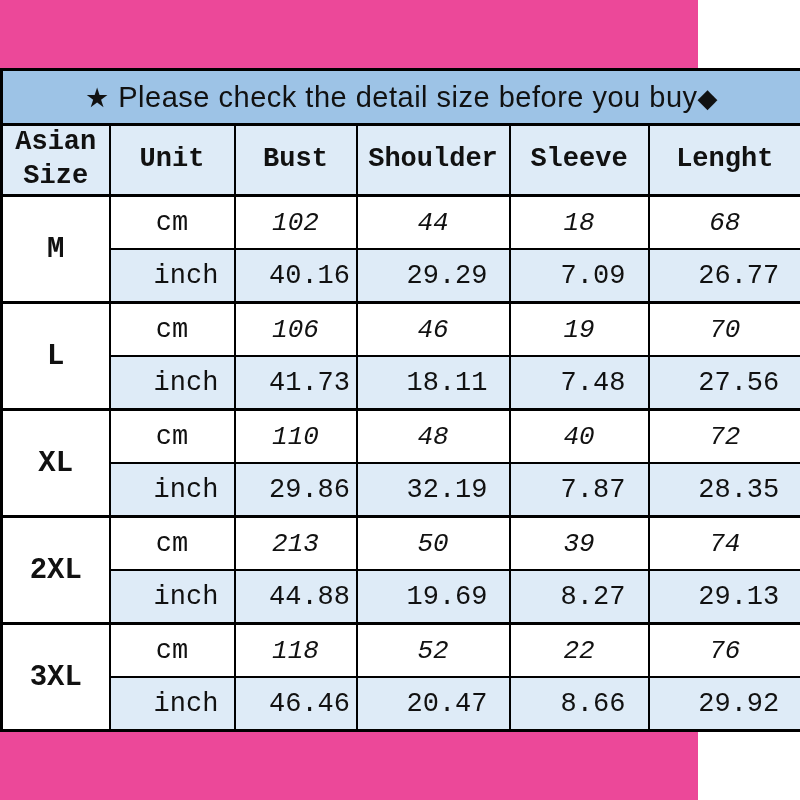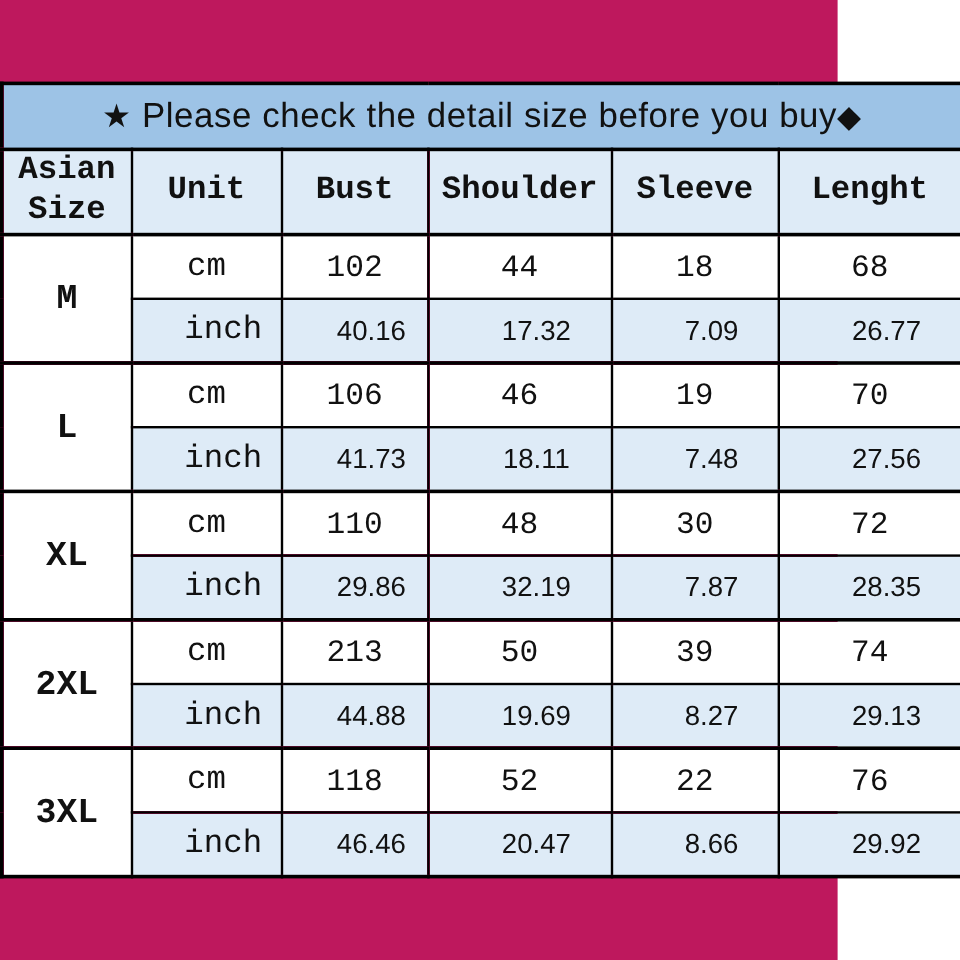--- a/index.html
+++ b/index.html
@@ -7,21 +7,21 @@
     padding: 0;
     background: #ffffff;
     width: 800px;
     height: 800px;
     overflow: hidden;
   }
   .page {
     position: relative;
     width: 698px;
     height: 800px;
-    background: #be185d;
+    background: #ec4899;
   }
   table.size-chart {
     position: absolute;
     top: 68px;
     left: 0;
     width: 800px;
     border-collapse: collapse;
     table-layout: fixed;
     border: 3px solid var(--border-color, #000000);
     color: var(--text-color, #111111);
@@ -69,24 +69,25 @@
     font-family: "Liberation Mono", monospace;
     font-size: 27px;
     font-weight: 400;
   }
   tr.row-cm td:not(.size-cell) { background: var(--cm-row-bg, #ffffff); }
   tr.row-inch td { background: var(--inch-row-bg, #DEEBF7); padding-left: 28px; }
   td.num-cm {
     font-family: "Liberation Mono", monospace;
     font-size: 26px;
     font-weight: 400;
+    font-style: italic;
   }
   td.num-inch {
-    font-family: Liberation Sans, sans-serif;
-    font-size: 23px;
+    font-family: Liberation Mono, monospace;
+    font-size: 27px;
     font-weight: 400;
   }
 </style>
 </head>
 <body>
 
 <div class="page">
   <table class="size-chart">
     <colgroup>
       <col style="width:108px">
@@ -115,21 +116,21 @@
           <td class="size-cell" rowspan="2">M</td>
           <td class="unit-cell">cm</td>
           <td class="num-cm">102</td>
           <td class="num-cm">44</td>
           <td class="num-cm">18</td>
           <td class="num-cm">68</td>
         </tr>
         <tr class="row-inch">
           <td class="unit-cell">inch</td>
           <td class="num-inch">40.16</td>
-          <td class="num-inch">17.32</td>
+          <td class="num-inch">29.29</td>
           <td class="num-inch">7.09</td>
           <td class="num-inch">26.77</td>
         </tr>
         <tr class="row-cm group-start">
           <td class="size-cell" rowspan="2">L</td>
           <td class="unit-cell">cm</td>
           <td class="num-cm">106</td>
           <td class="num-cm">46</td>
           <td class="num-cm">19</td>
           <td class="num-cm">70</td>
@@ -139,21 +140,21 @@
           <td class="num-inch">41.73</td>
           <td class="num-inch">18.11</td>
           <td class="num-inch">7.48</td>
           <td class="num-inch">27.56</td>
         </tr>
         <tr class="row-cm group-start">
           <td class="size-cell" rowspan="2">XL</td>
           <td class="unit-cell">cm</td>
           <td class="num-cm">110</td>
           <td class="num-cm">48</td>
-          <td class="num-cm">30</td>
+          <td class="num-cm">40</td>
           <td class="num-cm">72</td>
         </tr>
         <tr class="row-inch">
           <td class="unit-cell">inch</td>
           <td class="num-inch">29.86</td>
           <td class="num-inch">32.19</td>
           <td class="num-inch">7.87</td>
           <td class="num-inch">28.35</td>
         </tr>
         <tr class="row-cm group-start">

